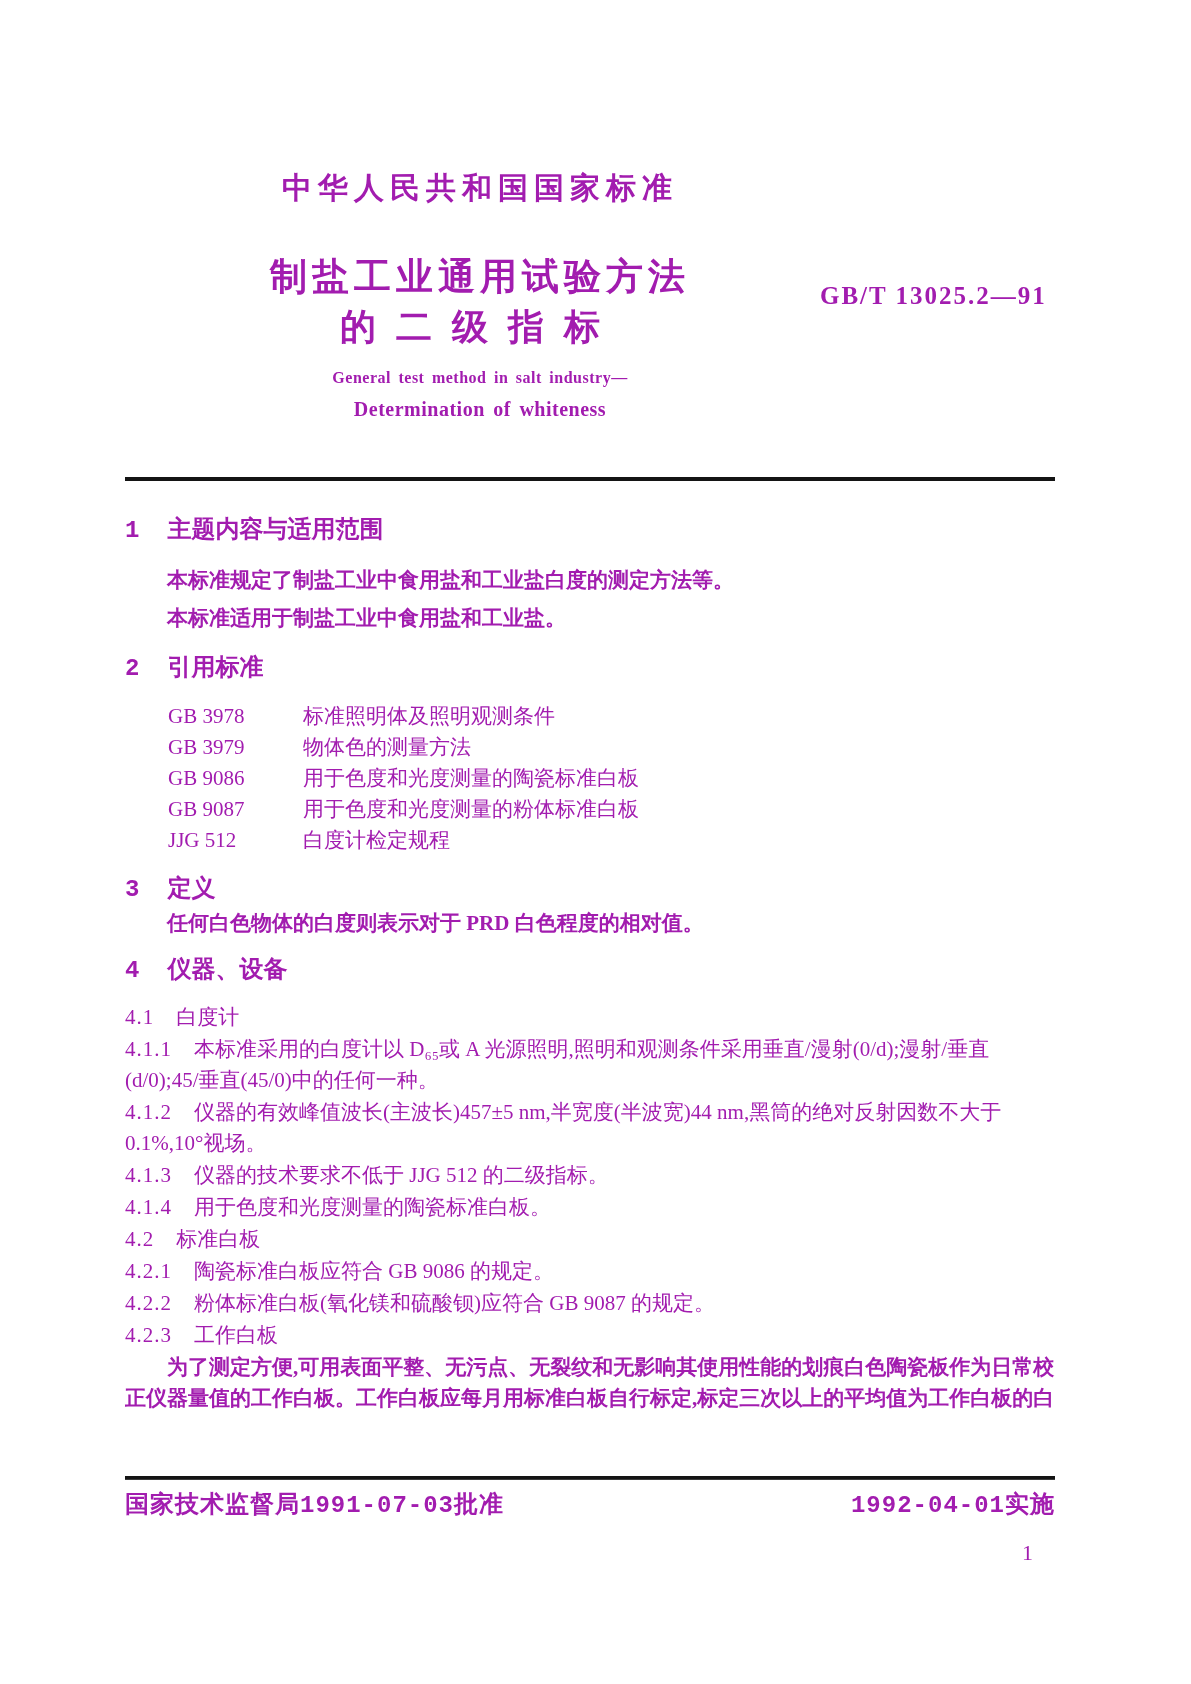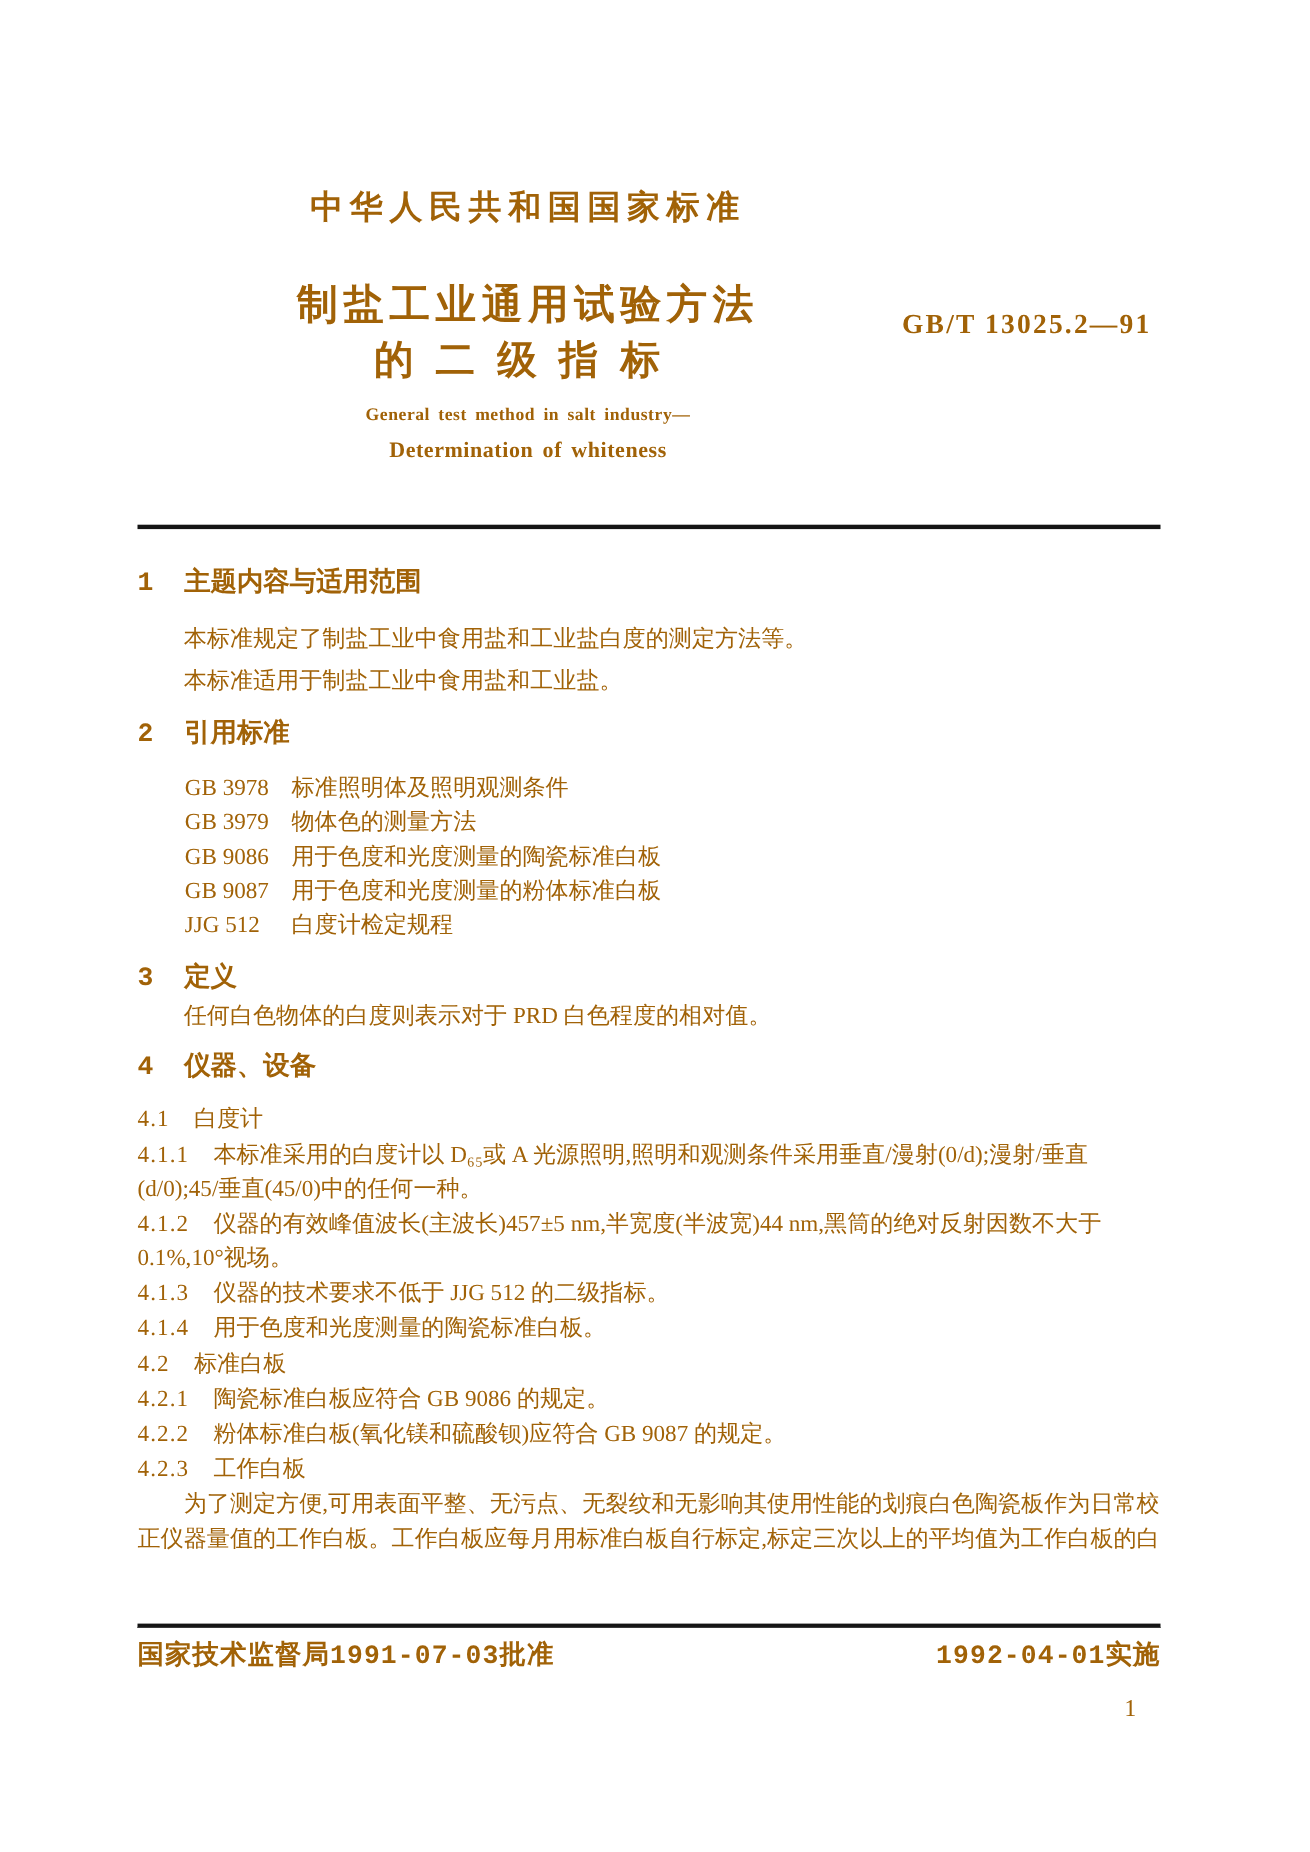--- a/index.html
+++ b/index.html
@@ -2,21 +2,21 @@
 <html lang="zh"><head>
 <meta charset="utf-8">
 <style>
   html, body { margin: 0; padding: 0; background: #e8e8e8; }
   .page {
     position: relative;
     width: 1191px;
     height: 1684px;
     margin: 0 auto;
     background: #ffffff;
-    color: #a16207;
+    color: #a21caf;
     font-family: "Liberation Serif", serif;
     overflow: hidden;
   }
 
   
   .hdr-center {
     position: absolute;
     left: 125px;
     width: 710px;          
     text-align: center;
@@ -90,27 +90,27 @@
     font-weight: 700;
     font-size: 24px;
     line-height: 28px;
   }
   .sec-head .sec-no { display: inline-block; margin-right: 28px; font-weight: 700; }
   .sh-1 { margin-top: 36px; }
   .sh-2 { margin-top: 21px; }
   .sh-3 { margin-top: 20px; }
   .sh-4 { margin-top: 18px; }
 
-  .para { margin: 0; text-indent: 42px; }
+  .para { margin: 0; text-indent: 42px; font-weight: bold; }
   .p-first { margin-top: 20px; }
   .p-next  { margin-top: 7px; }
   .p-tight { margin-top: 4px; }
 
   .ref-list { margin-top: 18px; margin-left: 43px; }
-  .ref-row { display: flex; line-height: 31px; }
+  .ref-row { display: flex; line-height: 31px; gap: 38px; }
   .ref-code { width: 97px; flex: 0 0 auto; }
   .ref-name { flex: 1; }
 
   .clause-list { margin-top: 17px; }
   .clause { margin: 0 0 1px 0; line-height: 31px; }
   .clause-no { display: inline-block; margin-right: 22px; letter-spacing: 1px; }
   .final-para { margin-top: 0; }
 
   
   .footer-rule {

